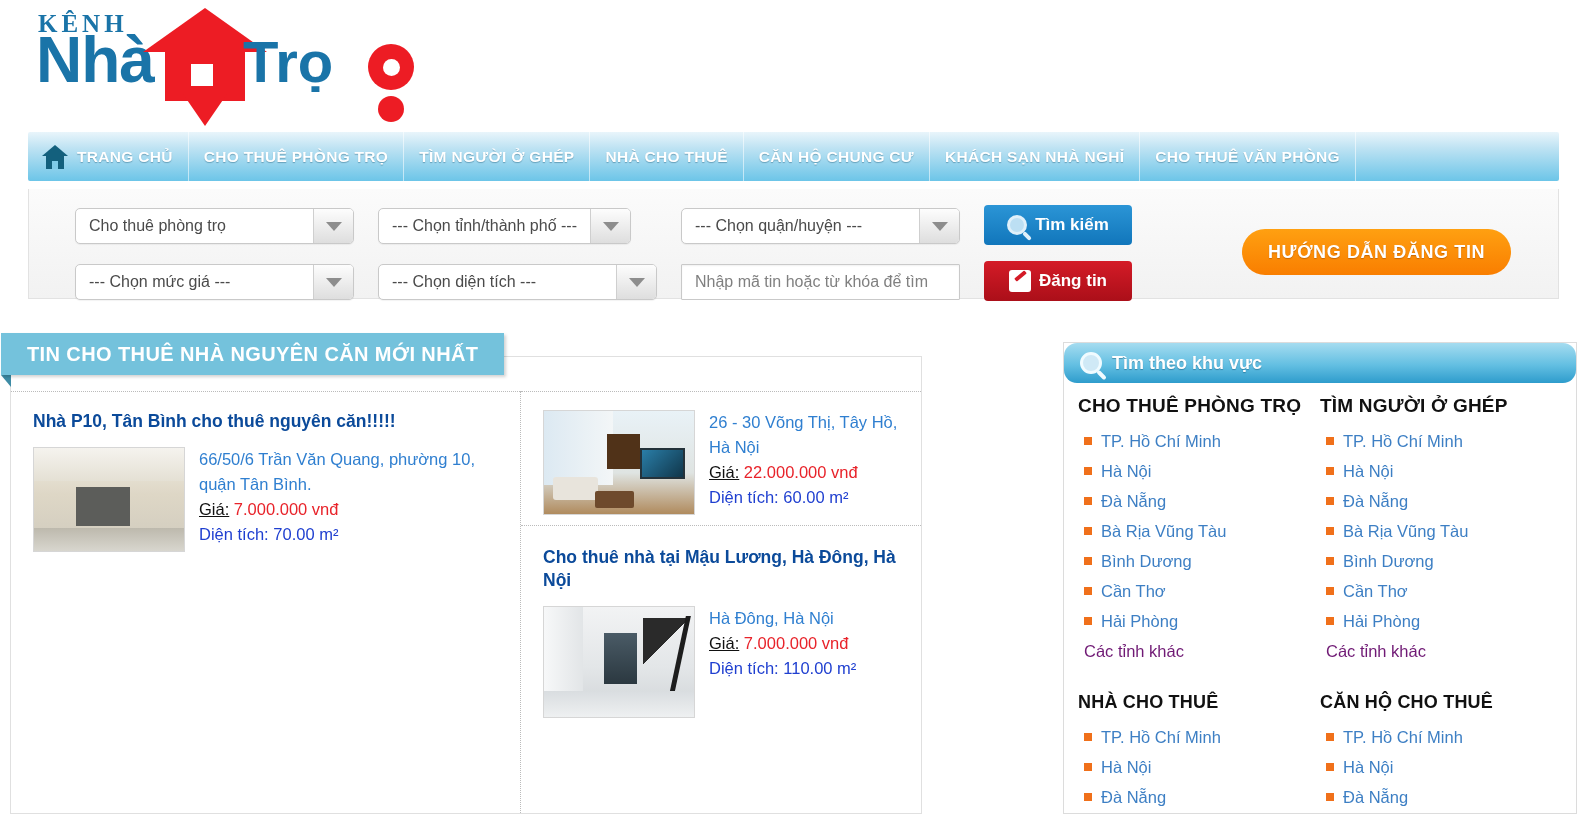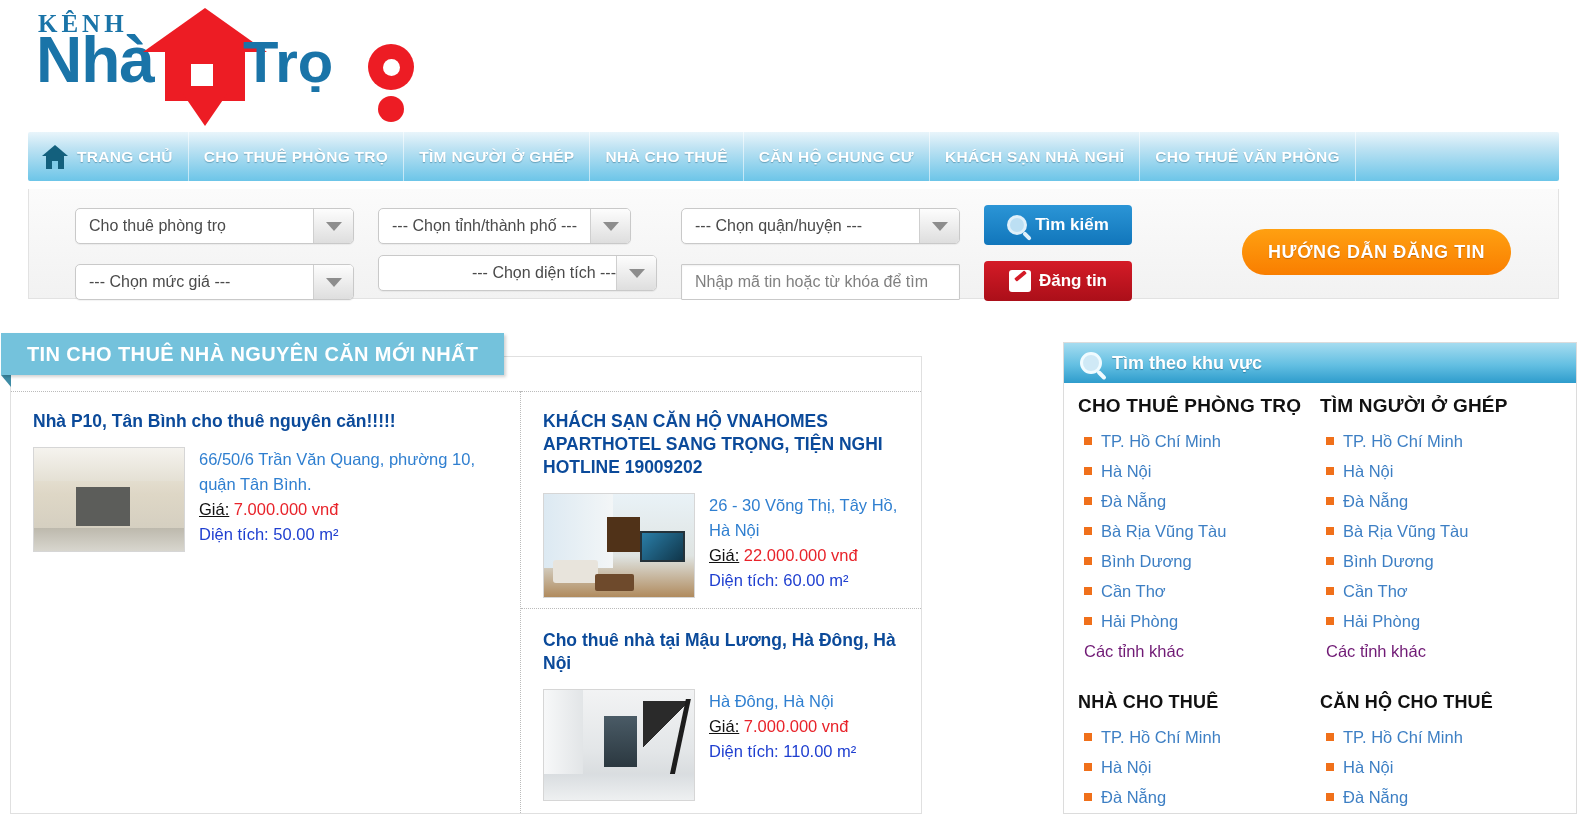--- a/index.html
+++ b/index.html
@@ -227,20 +227,21 @@
   
   .sidebar {
     position:absolute; left:1063px; top:10px; width:514px; bottom:0;
     border:1px solid #dcdcdc; background:#fff;
   }
   .sb-head {
     height:40px; display:flex; align-items:center; gap:10px; padding:0 16px;
     background:linear-gradient(to bottom,#a5dcf0 0%,#63bfe2 55%,#2e9ccc 100%);
     color:#fff; font-weight:bold; font-size:18px;
     text-shadow:0 1px 1px rgba(0,60,90,.4);
+    border-radius:13px;
   }
   .sb-head .lens2 {
     width:22px;height:22px;border-radius:50%;
     border:3px solid #f0fbff;background:#cfe9f6;position:relative;
   }
   .sb-head .lens2:after{
     content:"";position:absolute;right:-8px;bottom:-6px;width:11px;height:4px;
     background:#f0fbff;transform:rotate(45deg);border-radius:2px;
   }
   .sb-body { padding:12px 14px 0 14px; display:flex; }
@@ -331,21 +332,21 @@
       <span class="arrow">
           <i></i>
         </span>
     </div>
     <div class="sel" style="left:46px; top:75px; width:279px;">
       <span class="txt">--- Chọn mức giá ---</span>
       <span class="arrow">
           <i></i>
         </span>
     </div>
-    <div class="sel" style="left:349px; top:66px; width:279px;text-align:right;">
+    <div class="sel" style="left:349px; top:75px; width:279px;">
       <span class="txt">--- Chọn diện tích ---</span>
       <span class="arrow">
           <i></i>
         </span>
     </div>
     <div class="txtinput" style="left:652px; top:75px; width:279px;">Nhập mã tin hoặc từ khóa để tìm</div>
 
     <div class="btn btn-search" style="left:955px; top:16px; width:148px;">
       <span class="lens"></span>
       <span>Tìm kiếm</span>
@@ -379,29 +380,28 @@
                     <div class="back"></div>
                     <div class="floor"></div>
                 </div>
               </div>
               <div class="meta">
                 <div class="addr">66/50/6 Trần Văn Quang, phường 10,</div>
                 <div class="addr">quận Tân Bình.</div>
                 <div><span class="lbl">Giá:</span>
                      <span class="price">7.000.000 vnđ</span></div>
                 <div class="area"><span>Diện tích:</span>
-                     <span>50.00 m²</span></div>
+                     <span>70.00 m²</span></div>
               </div>
             </div>
           </div>
         </div>
 
         <div class="cell-col c2">
           <div class="cell divider-top">
-            <div class="listing-title upper">KHÁCH SẠN CĂN HỘ VNAHOMES APARTHOTEL SANG TRỌNG, TIỆN NGHI HOTLINE 19009202</div>
             <div class="listing-body">
               <div class="thumb">
                 <div class="ph ph-apt">
                   <div class="wall"></div>
                     <div class="cab"></div>
                     <div class="tv"></div>
                   <div class="sofa"></div>
                     <div class="tbl"></div>
                 </div>
               </div>

